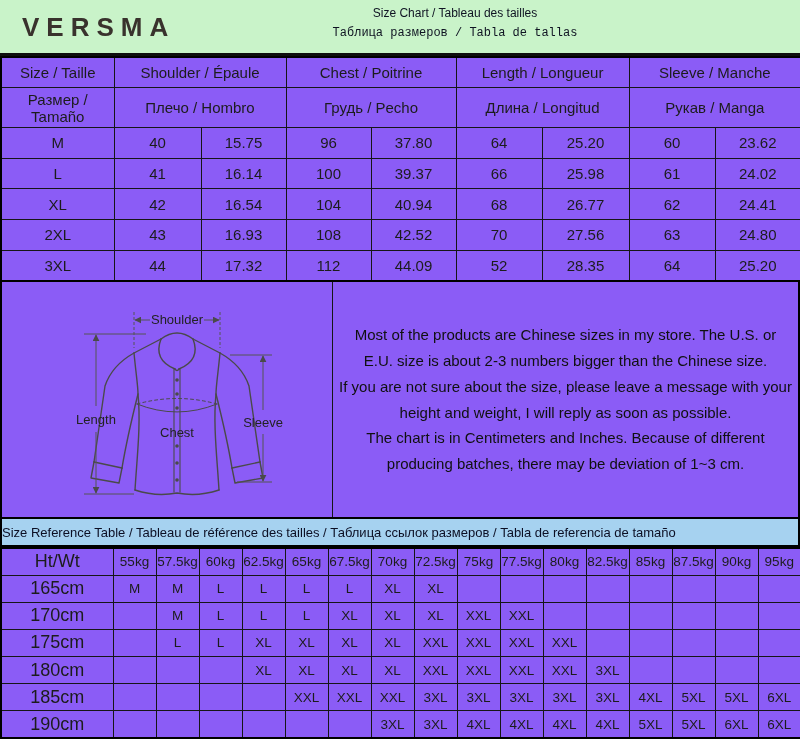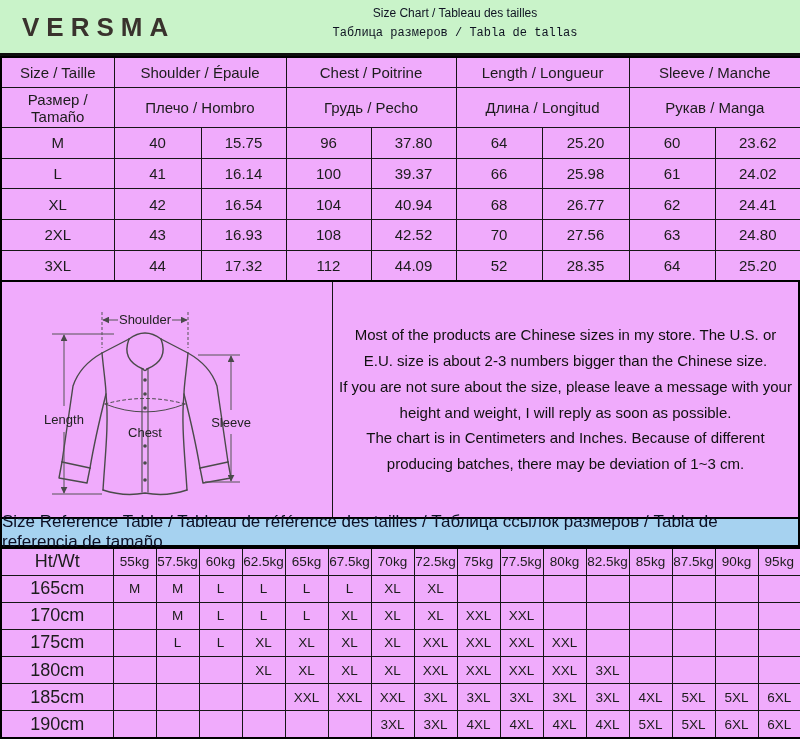--- a/index.html
+++ b/index.html
@@ -1,20 +1,20 @@
 <!DOCTYPE html>
 <html><head>
 <meta charset="utf-8">
 <style>
   * { box-sizing: border-box; margin: 0; padding: 0; }
   html,body { background:#fff; }
   .page {
     width: 800px; height: 739px;
     font-family: "Liberation Sans", sans-serif;
-    color: #1c1c1c; background: #f0abfc;
+    color: #1c1c1c; background: #8b5cf6;
     position: relative; overflow: hidden;
   }
   
   .header {
     height: 56px; background: #c9f3c9;
     border-bottom: 3px solid #0e0e0e;
     position: relative;
   }
   .logo {
     position: absolute; left: 22px; top: 12px;
@@ -32,32 +32,32 @@
   table.size td {
     border: 1px solid #161616; text-align: center;
     font-size: 15px; height: 27px; padding: 0; overflow: hidden;
   }
   td.gray { background: #9e9e9e; }
   
   .middle {
     height: 235px; display: flex;
     border-left: 2px solid #000; border-right: 2px solid #000;
   }
-  .diagram { width: 331px; border-right: 1px solid #161616; position: relative; }
+  .diagram { width: 331px; border-right: 1px solid #161616; position: relative; padding-left: 32px; }
   .note {
     flex: 1; display: flex; flex-direction: column; justify-content: center;
     text-align: center; font-size: 15px; line-height: 1.72;
     color: #101010; padding: 0 6px;
   }
   
   .banner {
     height: 30px; background: #a6d2f0;
     border: 2px solid #000; border-left: 2px solid #000;
     display: flex; align-items: center; 
-    font-size: 17px; color: #0c0f24;
+    font-size: 13px; color: #0c0f24;
   }
   
   table.ref { height: 192px; border: 2px solid #000; }
   table.ref td {
     border: 1px solid #161616; text-align: center;
     font-size: 13.5px; height: 26px; padding: 0; overflow: hidden;
   }
   table.ref td.ht { font-size: 18px; }
 </style>
 </head>

